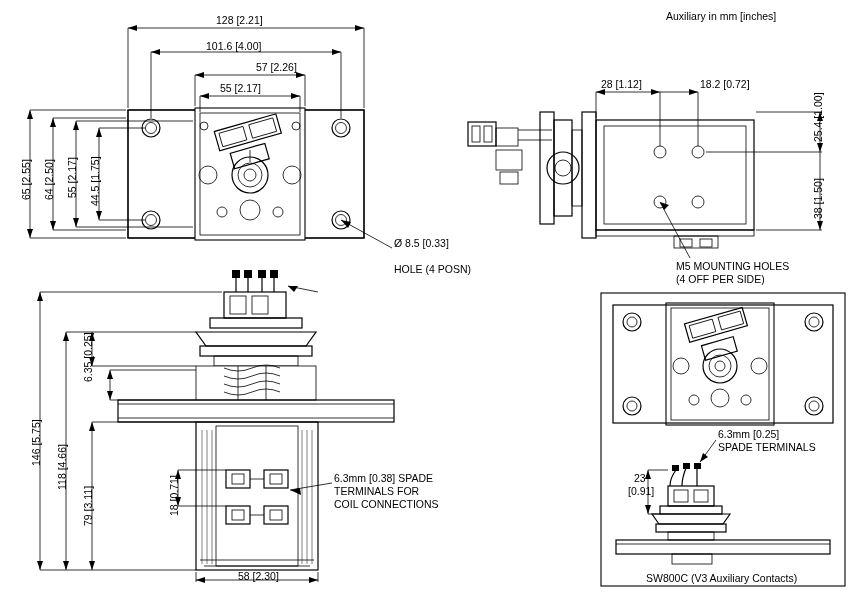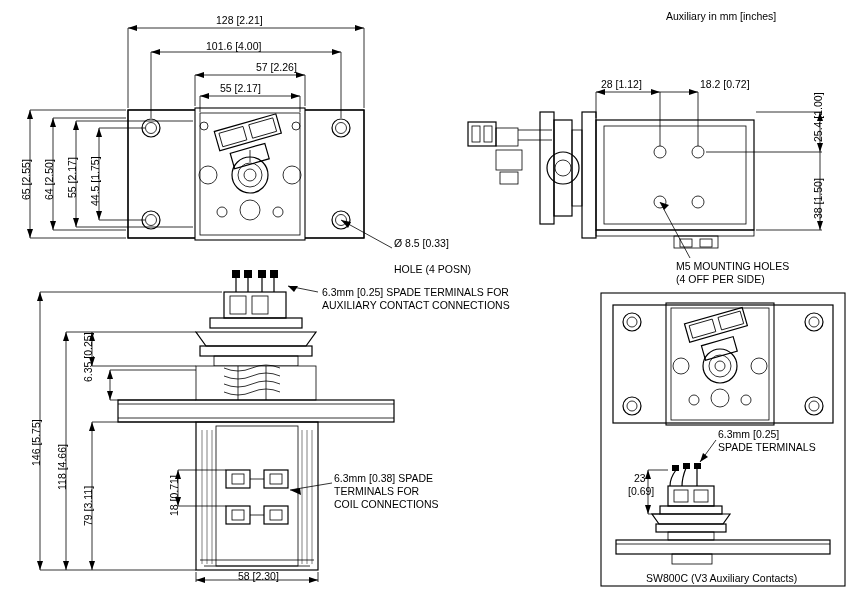--- a/index.html
+++ b/index.html
@@ -355,26 +355,24 @@
 <div class="lbl" style="left:676px;top:260px;">M5 MOUNTING HOLES</div>
 <div class="lbl" style="left:676px;top:273px;">(4 OFF PER SIDE)</div>
 
 <div class="lbl vert" style="left:30px;top:466px;">146 [5.75]</div>
 <div class="lbl vert" style="left:56px;top:490px;">118 [4.66]</div>
 <div class="lbl vert" style="left:82px;top:526px;">79 [3.11]</div>
 <div class="lbl vert" style="left:82px;top:382px;">6.35 [0.25]</div>
 <div class="lbl vert" style="left:168px;top:516px;">18 [0.71]</div>
 <div class="lbl" style="left:226px;top:570px;padding-left:12px;">58 [2.30]</div>
 
-<div class="lbl" style="left:322px;top:286px;">6.3mm [0.25] SPADE TERMINALS FOR</div>
-<div class="lbl" style="left:322px;top:299px;">AUXILIARY CONTACT CONNECTIONS</div>
 
 <div class="lbl" style="left:334px;top:472px;">6.3mm [0.38] SPADE</div>
 <div class="lbl" style="left:334px;top:485px;">TERMINALS FOR</div>
 <div class="lbl" style="left:334px;top:498px;">COIL CONNECTIONS</div>
 
 <div class="lbl" style="left:718px;top:428px;">6.3mm [0.25]</div>
 <div class="lbl" style="left:718px;top:441px;">SPADE TERMINALS</div>
 <div class="lbl" style="left:634px;top:472px;">23</div>
-<div class="lbl" style="left:628px;top:485px;">[0.69]</div>
+<div class="lbl" style="left:628px;top:485px;">[0.91]</div>
 <div class="lbl" style="left:646px;top:572px;">SW800C (V3 Auxiliary Contacts)</div>
 
 </div>
 
 </body></html>

